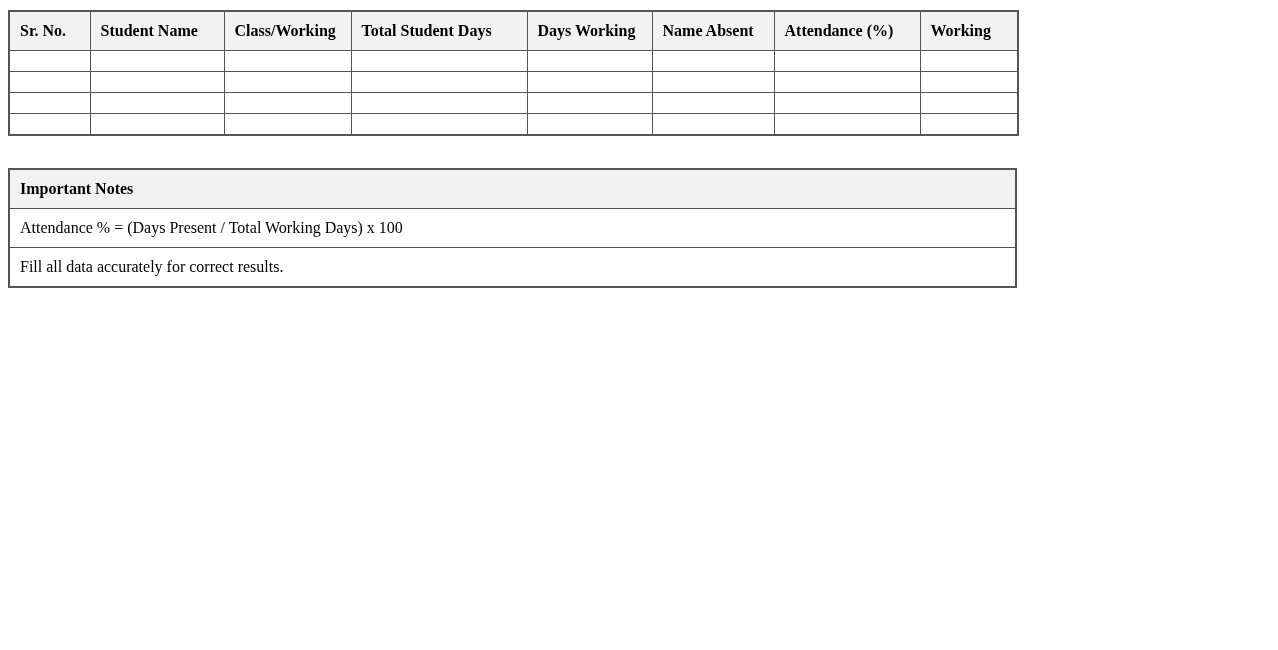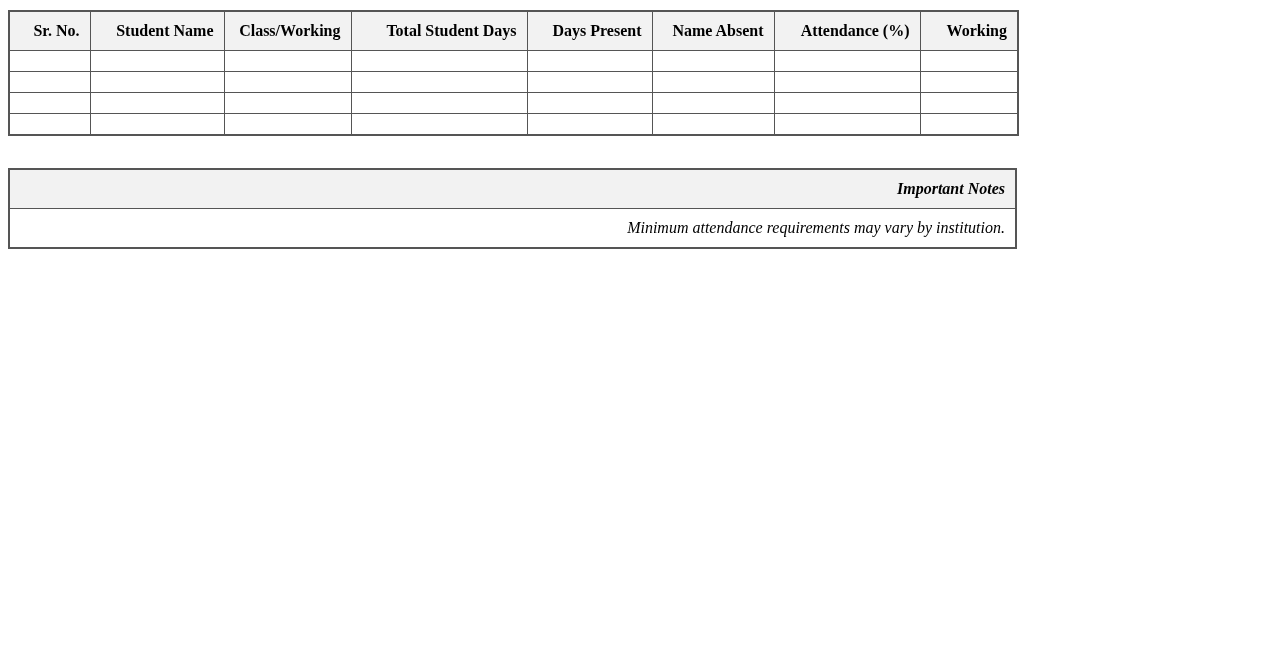--- a/index.html
+++ b/index.html
@@ -23,31 +23,31 @@
   }
   table {
     border-collapse: collapse;
     width: 1009px;
     table-layout: fixed;
     border: 2px solid var(--border-color);
   }
   th, td {
     border: 1px solid var(--border-color);
     padding: 10px;
-    text-align: right;
+    text-align: left;
     font-size: 16px;
     overflow: hidden;
     white-space: nowrap;
   }
   th {
     background: var(--header-bg);
     font-weight: bold;
   }
   #attendance-table { margin-top: 2px; }
-  #notes-table { margin-top: 32px; font-style: italic; }
+  #notes-table { margin-top: 32px; }
   
   .c0 { width: 81px; }
   .c1 { width: 134px; }
   .c2 { width: 127px; }
   .c3 { width: 176px; }
   .c4 { width: 125px; }
   .c5 { width: 122px; }
   .c6 { width: 146px; }
   .c7 { width: 98px; }
 </style>
@@ -64,21 +64,21 @@
       <col class="c5">
       <col class="c6">
       <col class="c7">
   </colgroup>
   <thead>
     <tr>
       <th>Sr. No.</th>
       <th>Student Name</th>
       <th>Class/Working</th>
       <th>Total Student Days</th>
-      <th>Days Present</th>
+      <th>Days Working</th>
       <th>Name Absent</th>
       <th>Attendance (%)</th>
       <th>Working</th>
     </tr>
   </thead>
   <tbody>
     <tr>
       <td></td>
       <td></td>
       <td></td>
@@ -122,16 +122,19 @@
 </table>
 
 <table id="notes-table">
   <thead>
     <tr>
       <th>Important Notes</th>
     </tr>
   </thead>
   <tbody>
     <tr>
-      <td>Minimum attendance requirements may vary by institution.</td>
+      <td>Attendance % = (Days Present / Total Working Days) x 100</td>
+    </tr>
+    <tr>
+      <td>Fill all data accurately for correct results.</td>
     </tr>
   </tbody>
 </table>
 
 </body></html>

